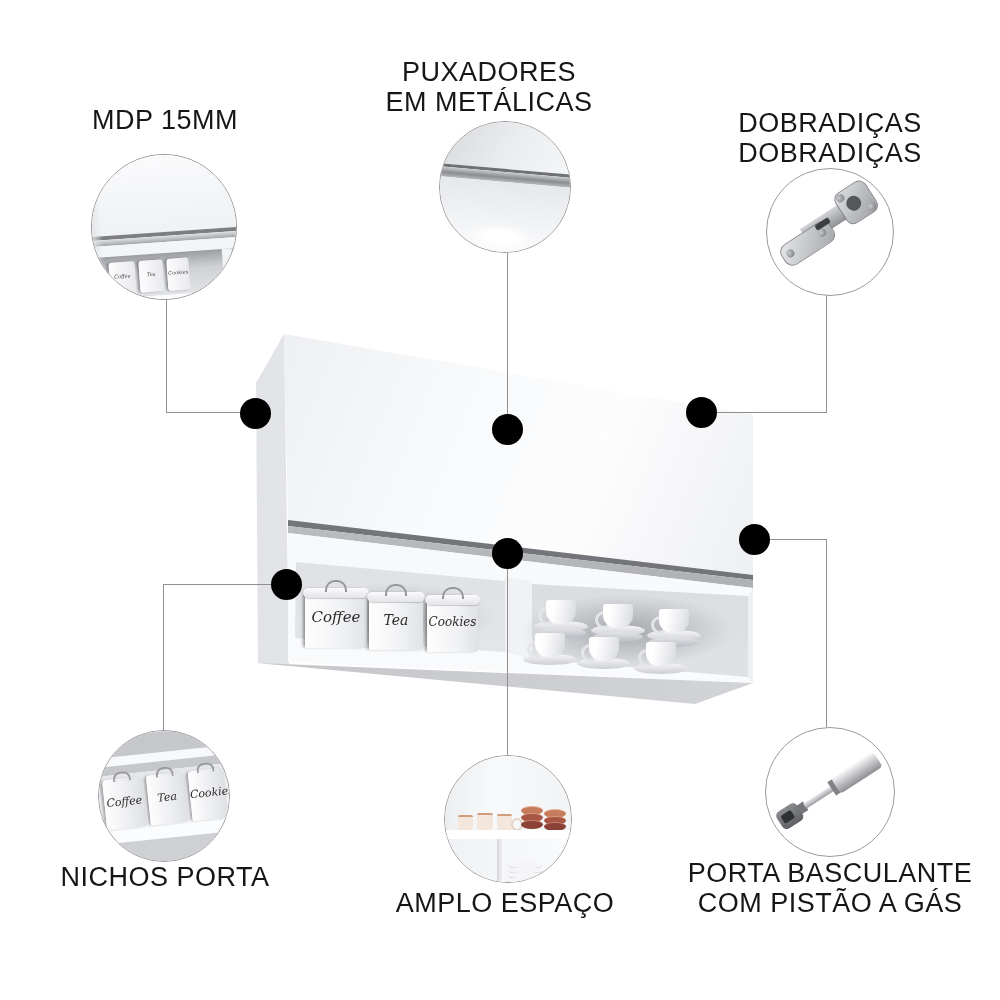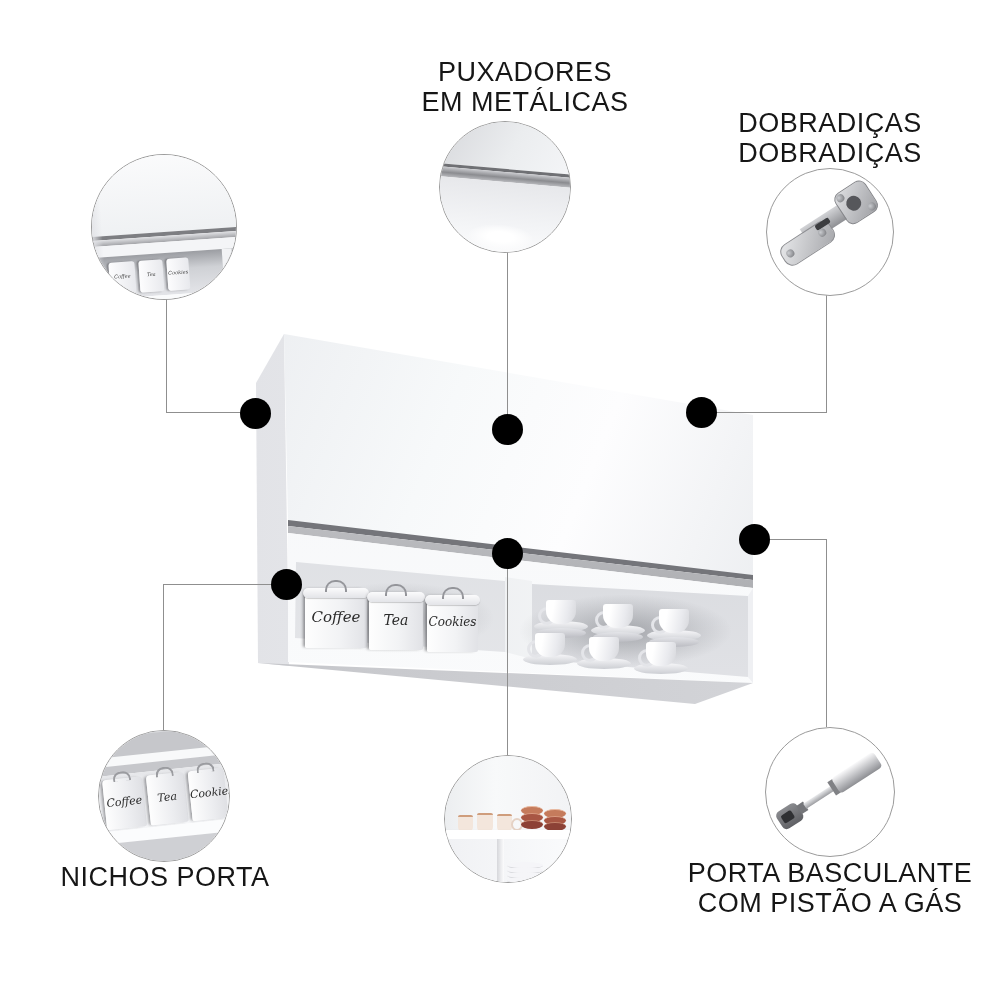--- a/index.html
+++ b/index.html
@@ -3,21 +3,21 @@
 <meta charset="utf-8">
 <style>
   html,body{margin:0;padding:0;background:#fff;}
   .canvas{position:relative;width:1000px;height:1000px;background:#ffffff;overflow:hidden;
           font-family:"Liberation Sans", sans-serif;}
 
   
   .label{position:absolute;text-align:center;color:#161616;font-size:27px;line-height:30px;
          letter-spacing:.5px;font-weight:400;}
   .lbl-estrutura{left:0;top:105;width:330px;}
-  .lbl-puxadores{left:360px;top:57px;width:330px;}
+  .lbl-puxadores{left:324px;top:57px;width:330px;}
   .lbl-dobradicas{left:665px;top:108px;width:330px;}
   .lbl-nichos{left:0;top:862px;width:330px;}
   .lbl-amplo{left:340px;top:888px;width:330px;}
   .lbl-porta{left:650px;top:858px;width:360px;}
   .lbl-estrutura{left:0;top:105px;width:330px;}
 
   
   .circle{position:absolute;border:1px solid #9b9b9b;border-radius:50%;background:#fff;overflow:hidden;}
   .c1{left:91px;top:154px;width:144px;height:144px;}
   .c2{left:439px;top:121px;width:130px;height:130px;}
@@ -185,33 +185,35 @@
   .pi-cap{position:absolute;left:62px;top:10px;width:6px;height:16px;background:#808185;}
   .pi-cyl{position:absolute;left:67px;top:9px;width:50px;height:18px;border-radius:4px;
        background:linear-gradient(to bottom,#fafafb,#aeafb3 70%,#8e8f93);}
 </style>
 </head>
 <body>
 
 <div class="canvas">
 
   <div class="label lbl-estrutura">
+    <div>MDP 15MM</div>
   </div>
   <div class="label lbl-puxadores">
     <div>PUXADORES</div>
     <div>EM METÁLICAS</div>
   </div>
   <div class="label lbl-dobradicas">
     <div>DOBRADIÇAS</div>
     <div>DOBRADIÇAS</div>
   </div>
   <div class="label lbl-nichos">
     <div>NICHOS PORTA</div>
   </div>
   <div class="label lbl-amplo">
+    <div>AMPLO ESPAÇO</div>
   </div>
   <div class="label lbl-porta">
     <div>PORTA BASCULANTE</div>
     <div>COM PISTÃO A GÁS</div>
   </div>
 
   <div class="cabinet">
     <div class="cab cab-left"></div>
     <div class="cab cab-door"></div>
     <div class="cab cab-handle-dark"></div>

